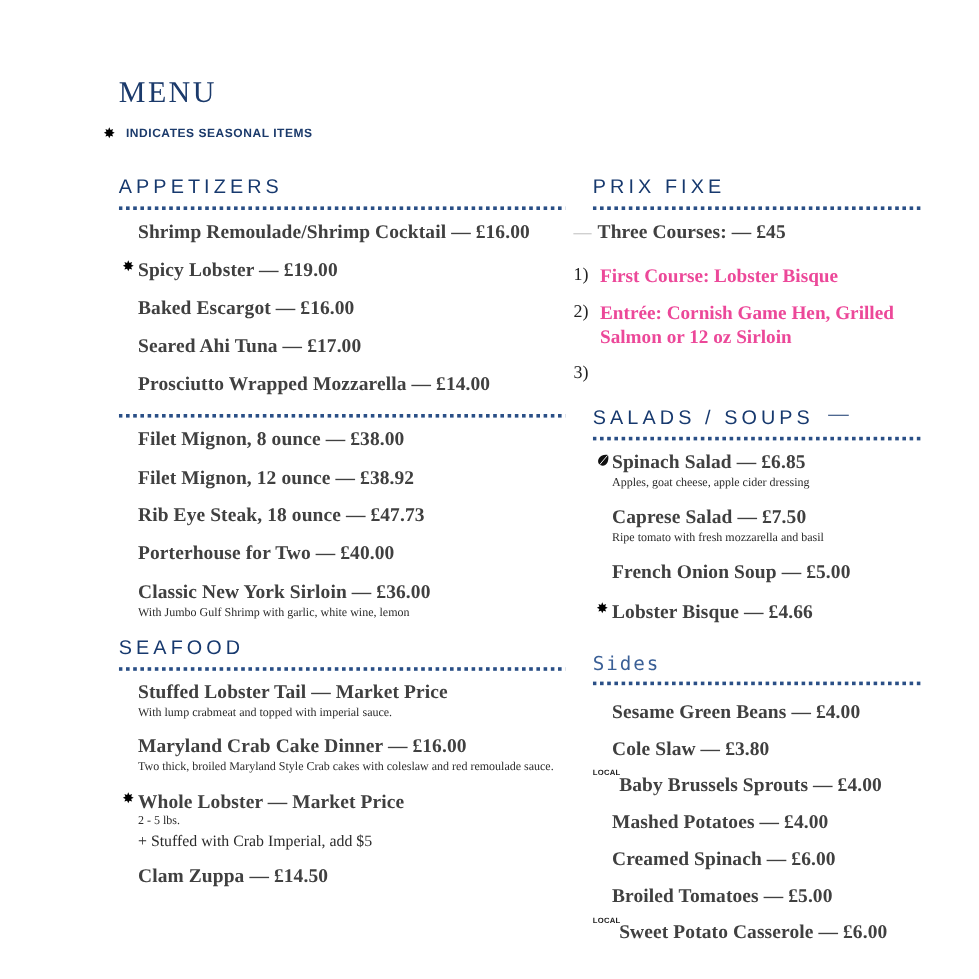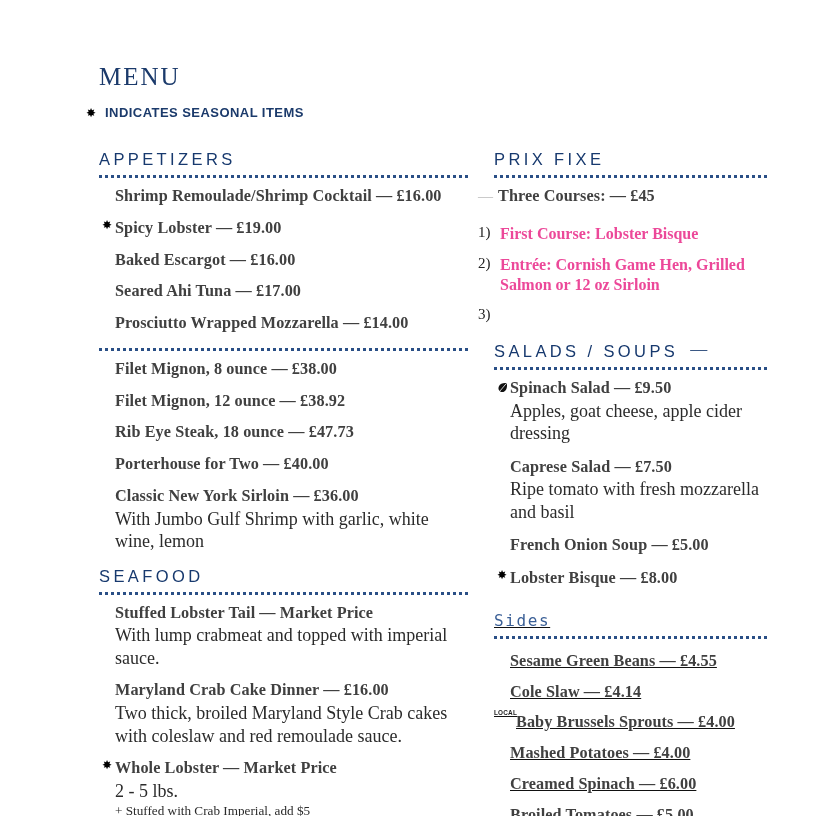--- a/index.html
+++ b/index.html
@@ -42,21 +42,21 @@
 
   .seasonal-legend {
     display: flex;
     align-items: center;
     gap: 6px;
     margin: 14px 0 0 -16px;
   }
   .legend-label {
     font-family: "Liberation Sans", sans-serif;
     font-weight: bold;
-    font-size: 13px;
+    font-size: 10px;
     letter-spacing: 0.45px;
     color: #1b3a6b;
   }
 
   
   .marker {
     display: inline-block;
     width: 16px;
     min-width: 16px;
     text-align: center;
@@ -150,21 +150,21 @@
   .item-name {
     font-family: "Liberation Serif", serif;
     font-weight: bold;
     font-size: 16.2px;
     line-height: 1.22;
     color: #404040;
     letter-spacing: 0.1px;
   }
   .item-desc {
     font-family: "Liberation Serif", serif;
-    font-size: 18px;
+    font-size: 10px;
     line-height: 1.25;
     color: #2b2b2b;
     margin-top: 1px;
   }
   .item-desc.small {
     font-size: 13.2px;
   }
 
   
   .pf-lead {
@@ -194,21 +194,21 @@
     text-align: left;
   }
   .pf-text {
     font-family: "Liberation Serif", serif;
     font-weight: bold;
     font-size: 16px;
     line-height: 1.25;
     color: #ec4899;
   }
 
-  .sides-wrap { margin-top: 22px; text-decoration: underline; }
+  .sides-wrap { margin-top: 22px; }
   .sides-wrap .item { margin-bottom: 11px; }
   .salads-body .item { margin-bottom: 13px; }
 </style>
 </head>
 <body>
 
 <div class="page">
 
   <div class="masthead">
     <div class="menu-title">Menu</div>
@@ -395,21 +395,21 @@
         <div class="section-body salads-body">
 
           <div class="item">
             <span class="marker m-leaf">
               <svg width="11" height="11" viewBox="0 0 11 11" aria-hidden="true">
                 <path d="M9.6 1.2C6.6 0.6 3.2 1.6 1.9 4.2c-1.1 2.2-0.2 4.6 1.7 5.5 2.2 1 4.8-0.3 5.8-2.8C10.2 4.9 10.2 2.8 9.6 1.2z" fill="#111"></path>
                 <path d="M9.3 1.5L2.6 9.4" stroke="#fff" stroke-width="0.8" fill="none"></path>
               </svg>
             </span>
             <div class="item-body">
-              <div class="item-name">Spinach Salad — £9.50</div>
+              <div class="item-name">Spinach Salad — £6.85</div>
               <div class="item-desc">Apples, goat cheese, apple cider dressing</div>
             </div>
           </div>
 
           <div class="item">
             <span class="marker"></span>
             <div class="item-body">
               <div class="item-name">Caprese Salad — £7.50</div>
               <div class="item-desc">Ripe tomato with fresh mozzarella and basil</div>
             </div>
@@ -418,45 +418,45 @@
           <div class="item">
             <span class="marker"></span>
             <div class="item-body">
               <div class="item-name">French Onion Soup — £5.00</div>
             </div>
           </div>
 
           <div class="item">
             <span class="marker m-seasonal">✸</span>
             <div class="item-body">
-              <div class="item-name">Lobster Bisque — £8.00</div>
+              <div class="item-name">Lobster Bisque — £4.66</div>
             </div>
           </div>
 
         </div>
       </div>
 
       <div class="section sides-wrap">
         <div class="section-head">
           <span class="section-title light">Sides</span>
         </div>
         <div class="dotrule"></div>
         <div class="section-body" style="padding-top:13px;">
 
           <div class="item">
             <span class="marker"></span>
             <div class="item-body">
-              <div class="item-name">Sesame Green Beans — £4.55</div>
-            </div>
-          </div>
-
-          <div class="item">
-            <span class="marker"></span>
-            <div class="item-body">
-              <div class="item-name">Cole Slaw — £4.14</div>
+              <div class="item-name">Sesame Green Beans — £4.00</div>
+            </div>
+          </div>
+
+          <div class="item">
+            <span class="marker"></span>
+            <div class="item-body">
+              <div class="item-name">Cole Slaw — £3.80</div>
             </div>
           </div>
 
           <div class="item">
             <span class="marker m-local">LOCAL</span>
             <div class="item-body">
               <div class="item-name">Baby Brussels Sprouts — £4.00</div>
             </div>
           </div>
 

